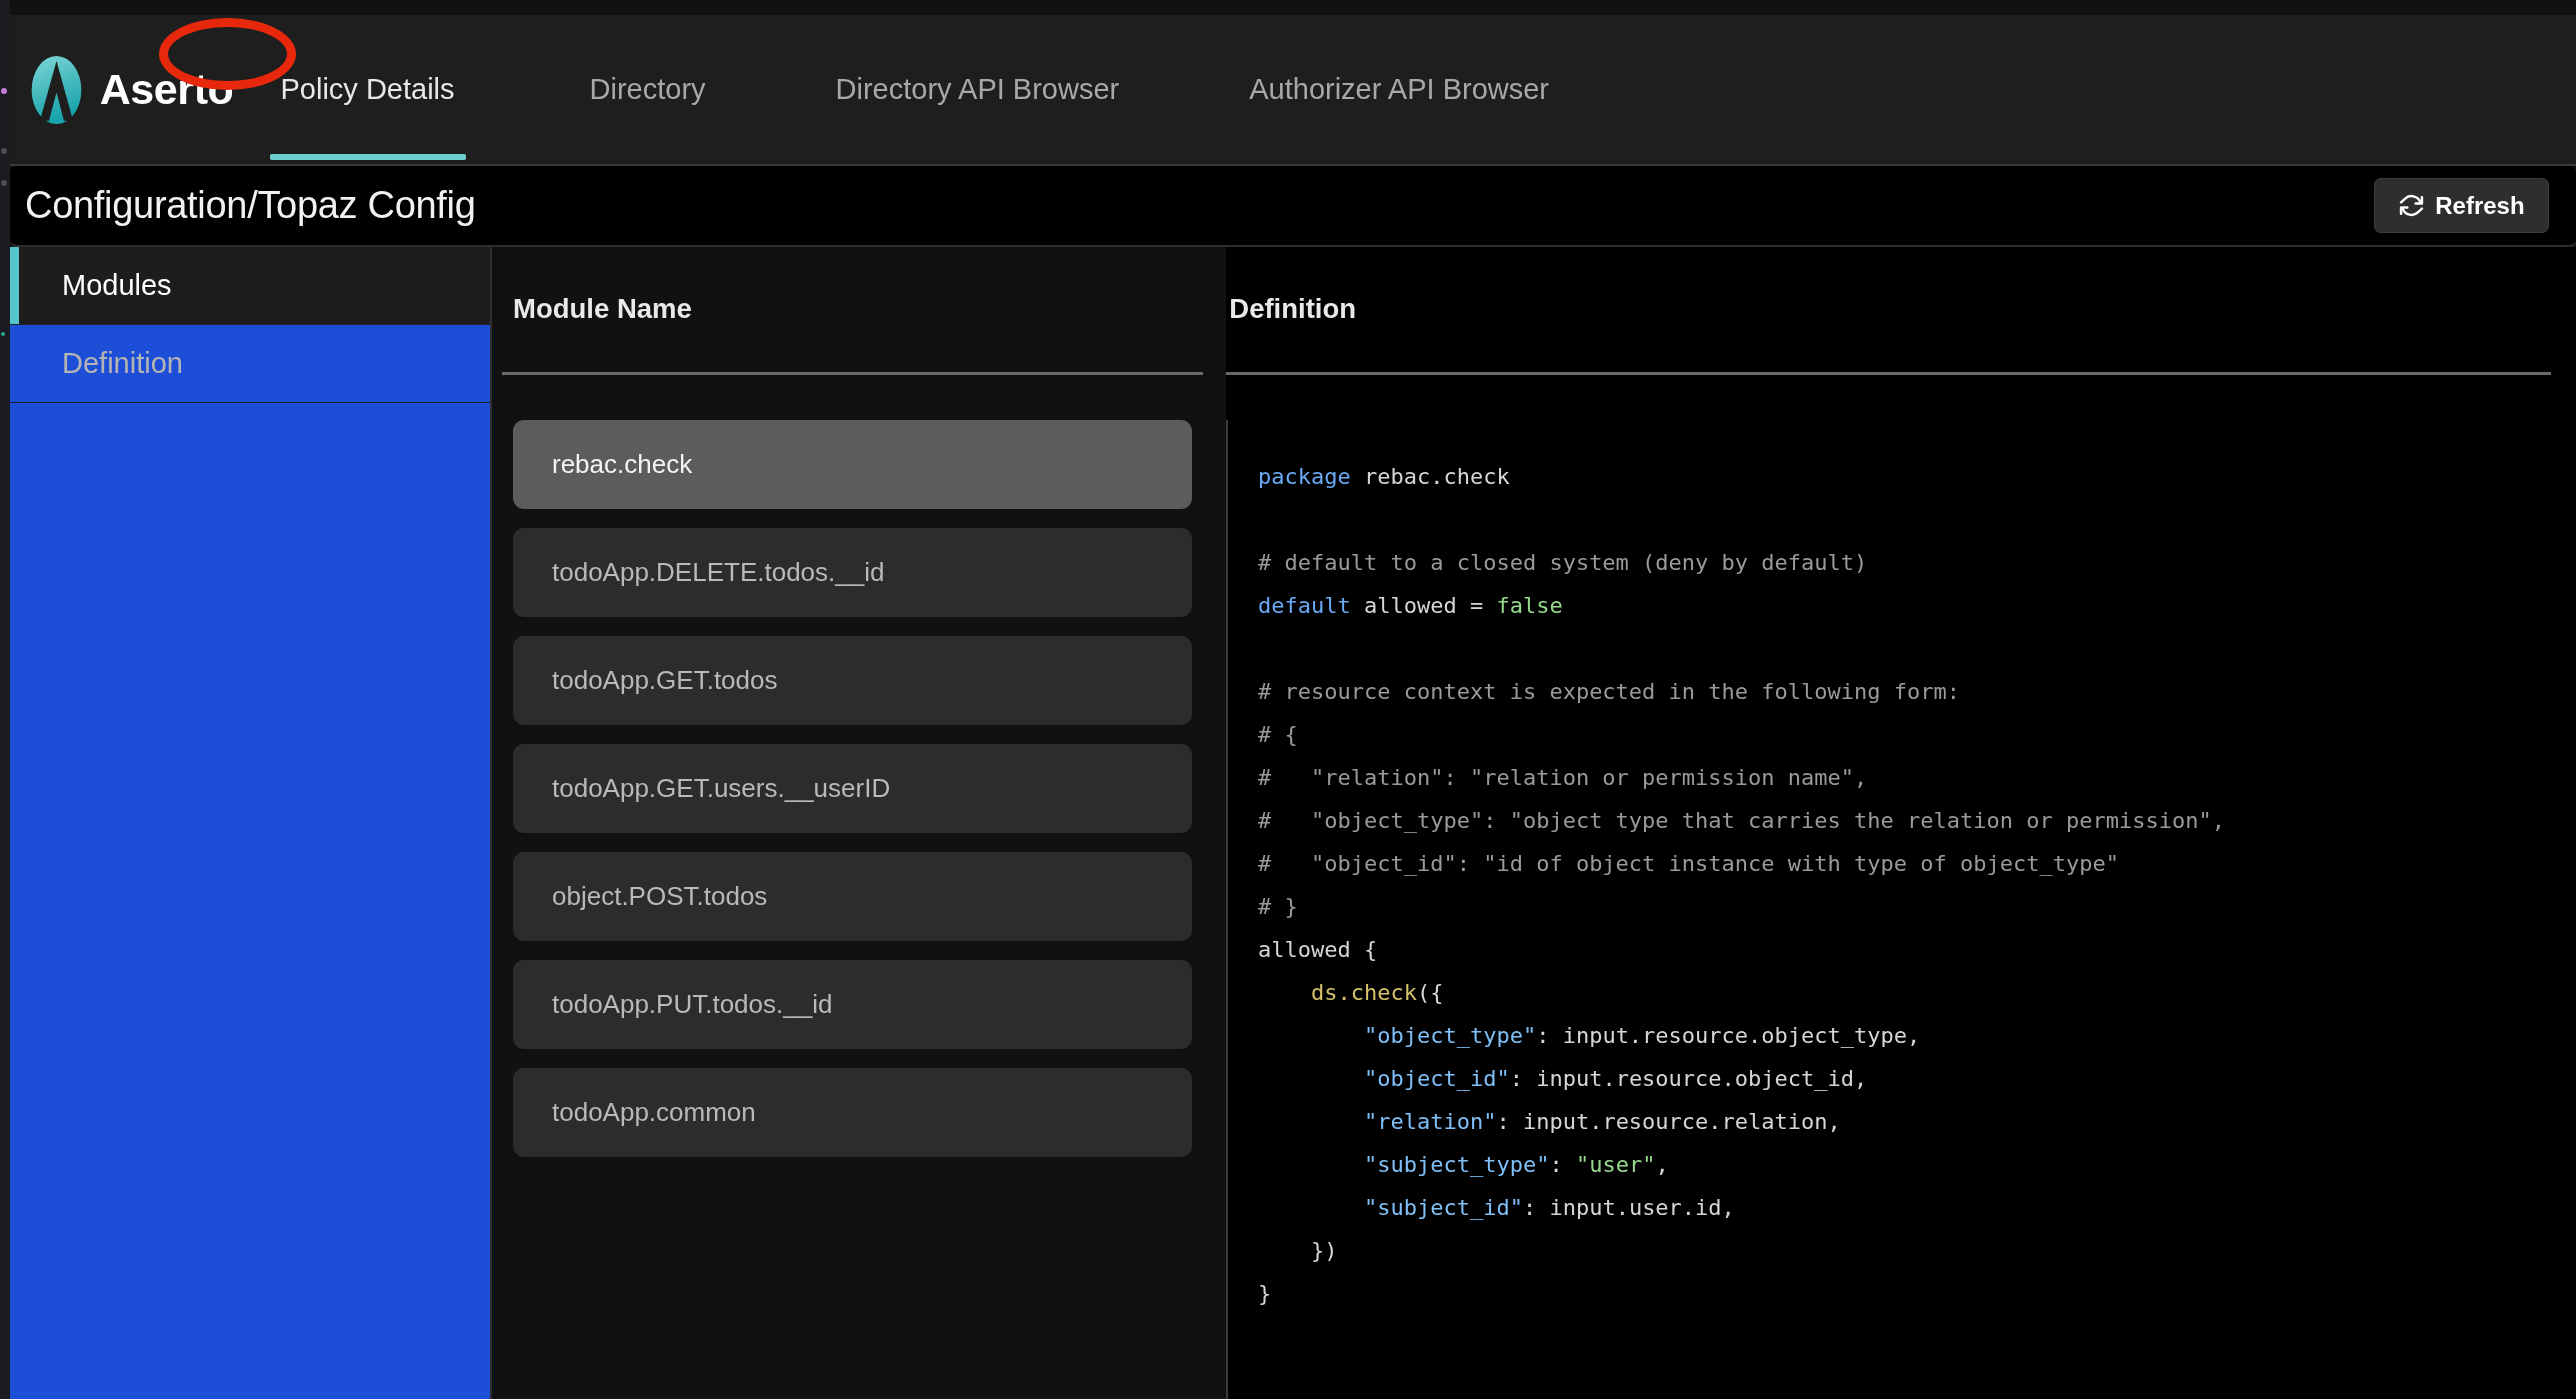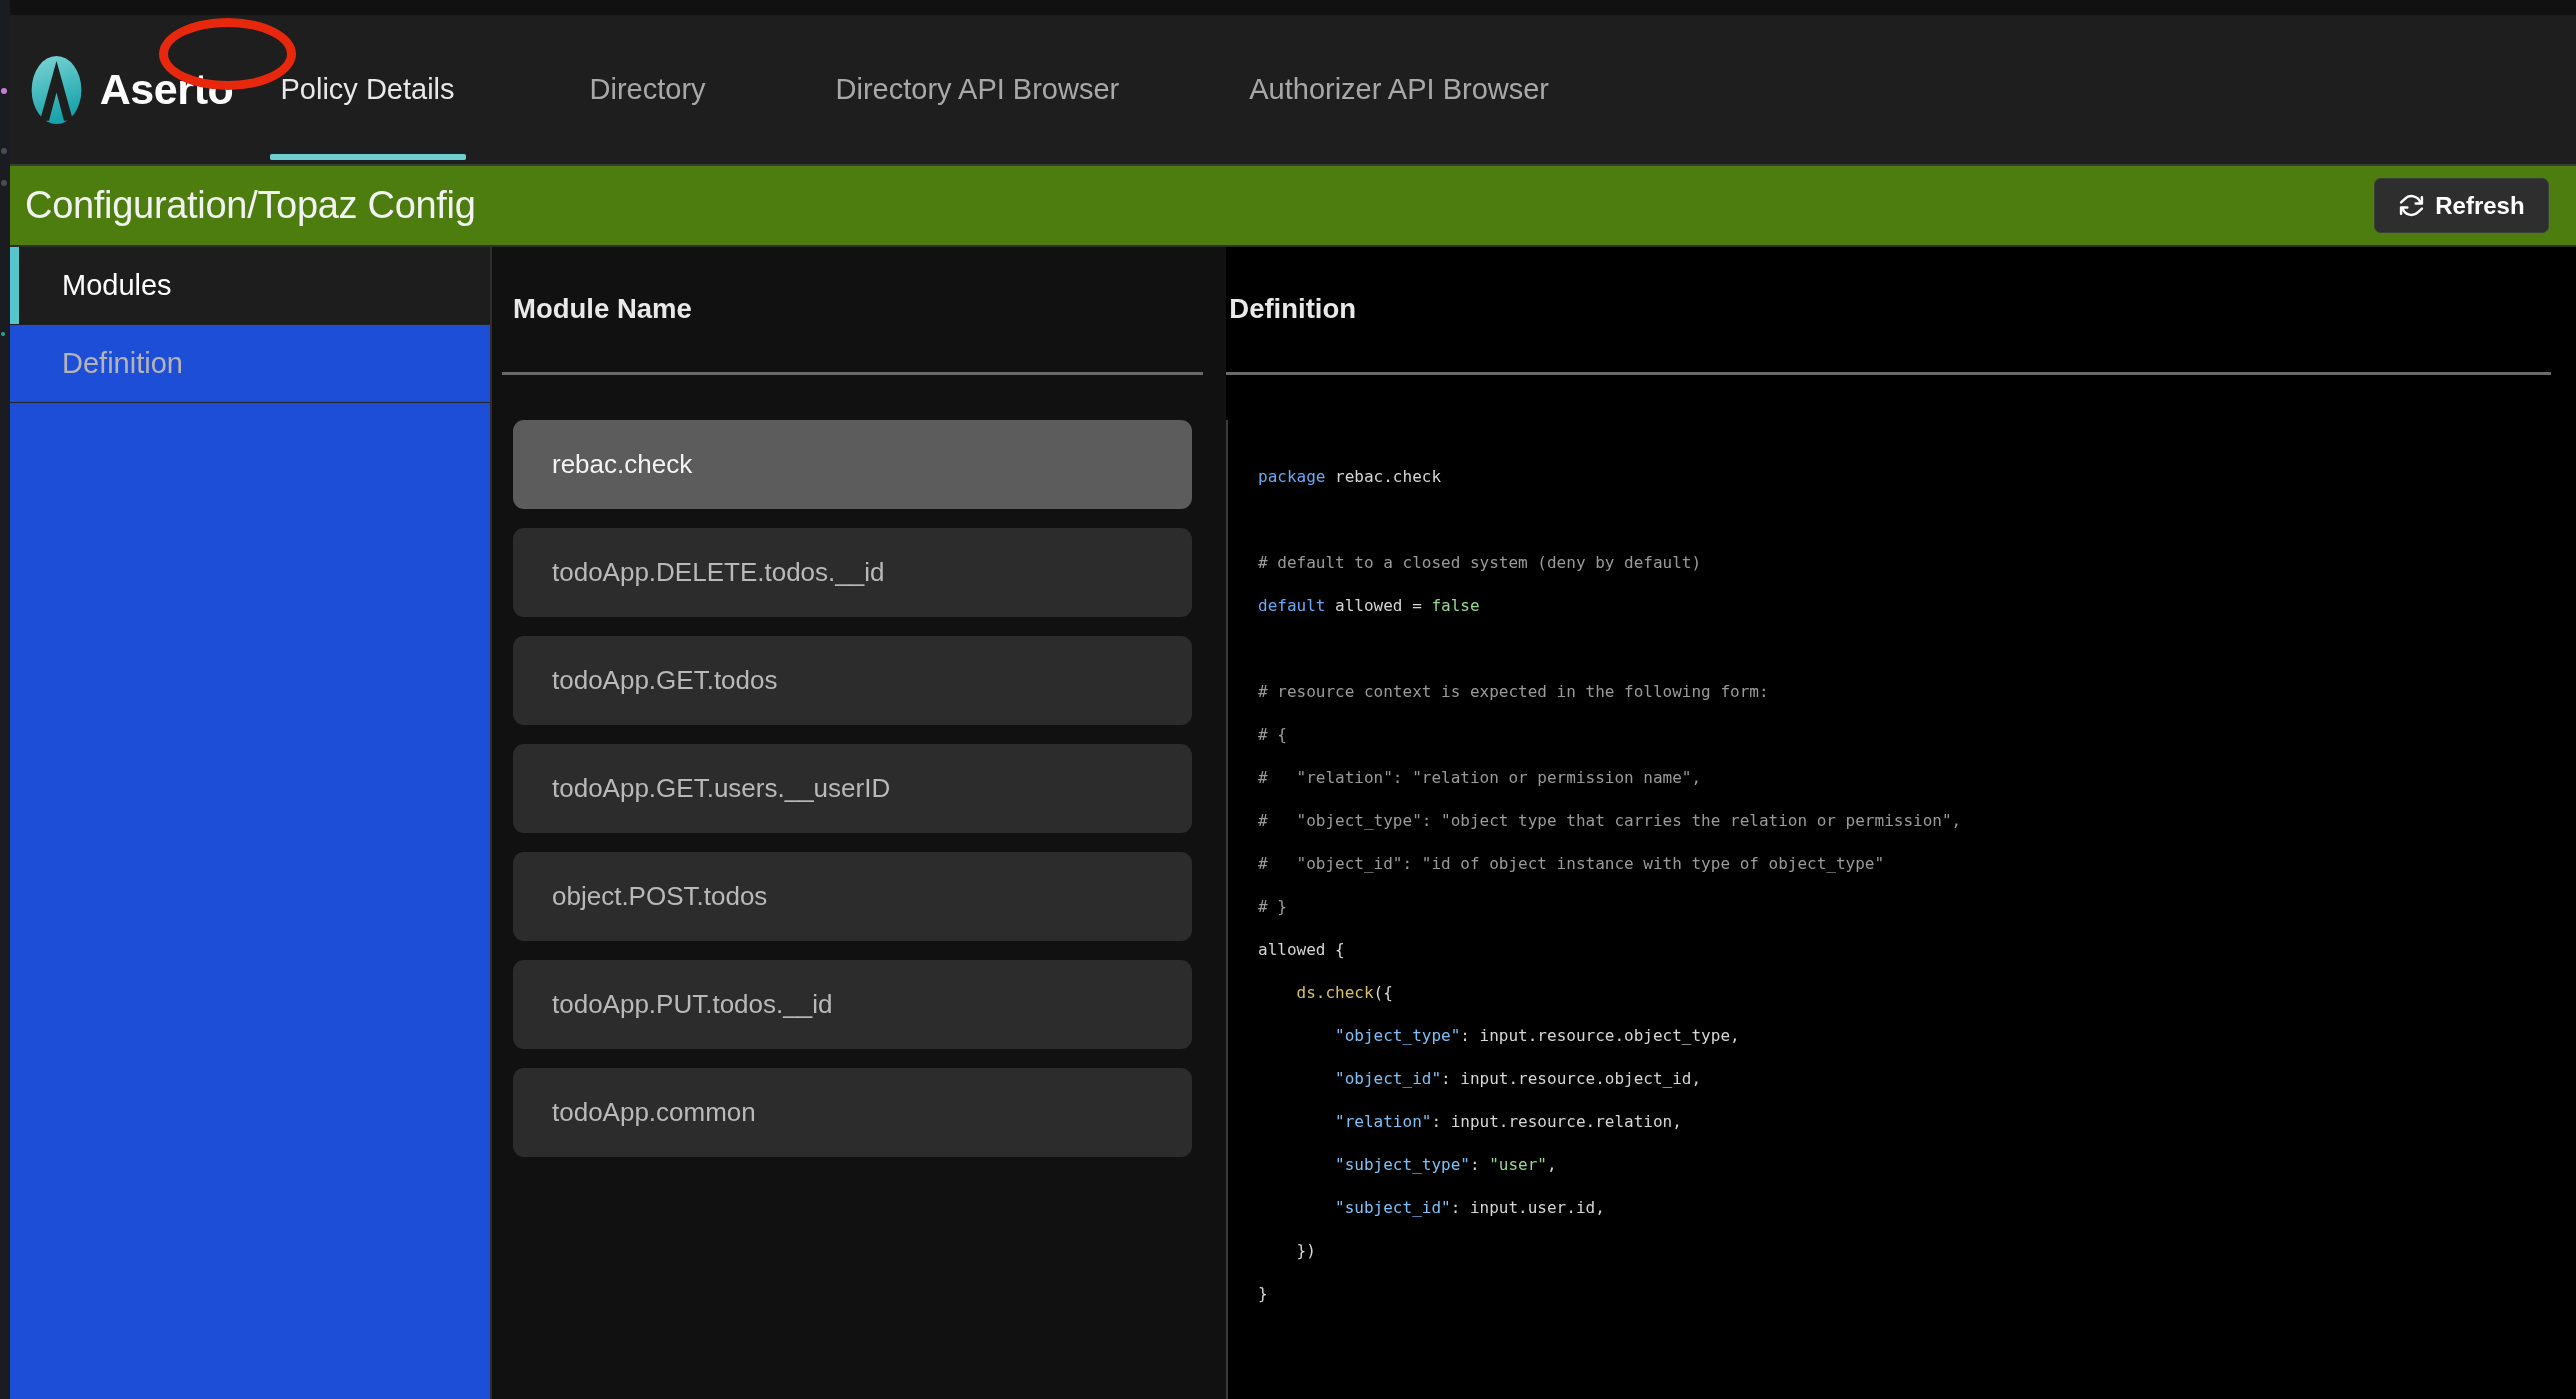--- a/index.html
+++ b/index.html
@@ -94,26 +94,27 @@
     border: 9.2px solid #e8280c;
     border-radius: 50%;
     pointer-events: none;
     z-index: 20;
   }
 
   
   #pageheader {
     position: relative;
     height: 81px;
-    background: #4d7c0f;
+    background: #000000;
     border-bottom: 2.5px solid #2e2e2e;
     display: flex;
     align-items: center;
     justify-content: space-between;
     padding: 0 27px 0 15px;
+    border-radius: 7px;
   }
   #page-title {
     color: #f2f2f2;
     font-size: 38px;
     font-weight: 400;
     letter-spacing: -0.3px;
   }
   #refresh-button {
     display: flex;
     align-items: center;
@@ -212,21 +213,21 @@
   }
   #definition-col .col-head { padding-left: 3.3px; }
   #code-wrap {
     margin-top: 45px;
     border-left: 2.5px solid #3a3a3a;
     padding: 35px 0 0 30px;
     height: calc(100% - 167px);
   }
   #code-block {
     font-family: "DejaVu Sans Mono", monospace;
-    font-size: 16px;
+    font-size: 22px;
     line-height: 43px;
     color: #d6d6d6;
     white-space: pre;
     tab-size: 4;
   }
   .tok-kw      { color: #6aa9f4; }
   .tok-comment { color: #9a9a9a; }
   .tok-bool    { color: #96d98d; }
   .tok-fn      { color: #d7c26a; }
   .tok-key     { color: #7ec0f7; }

